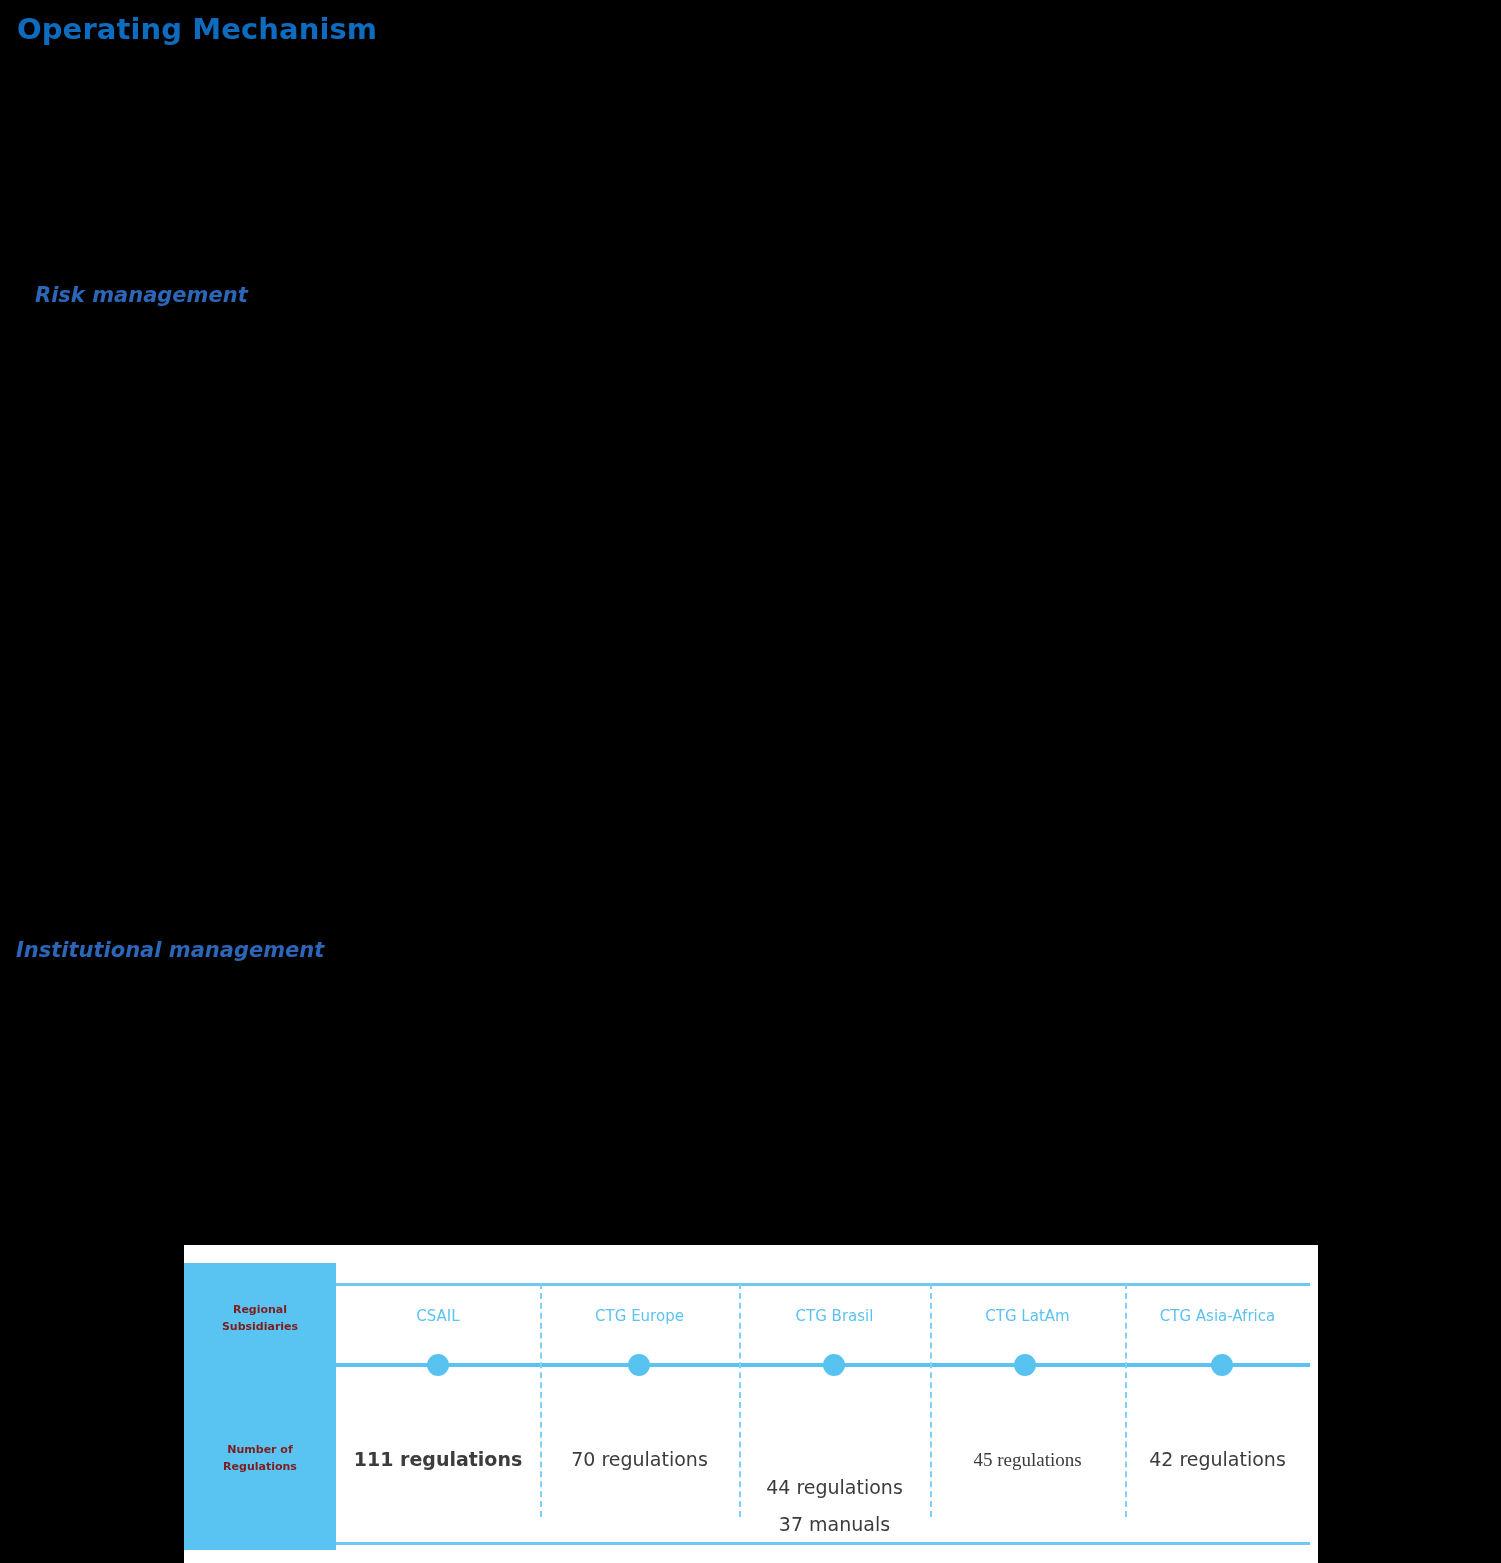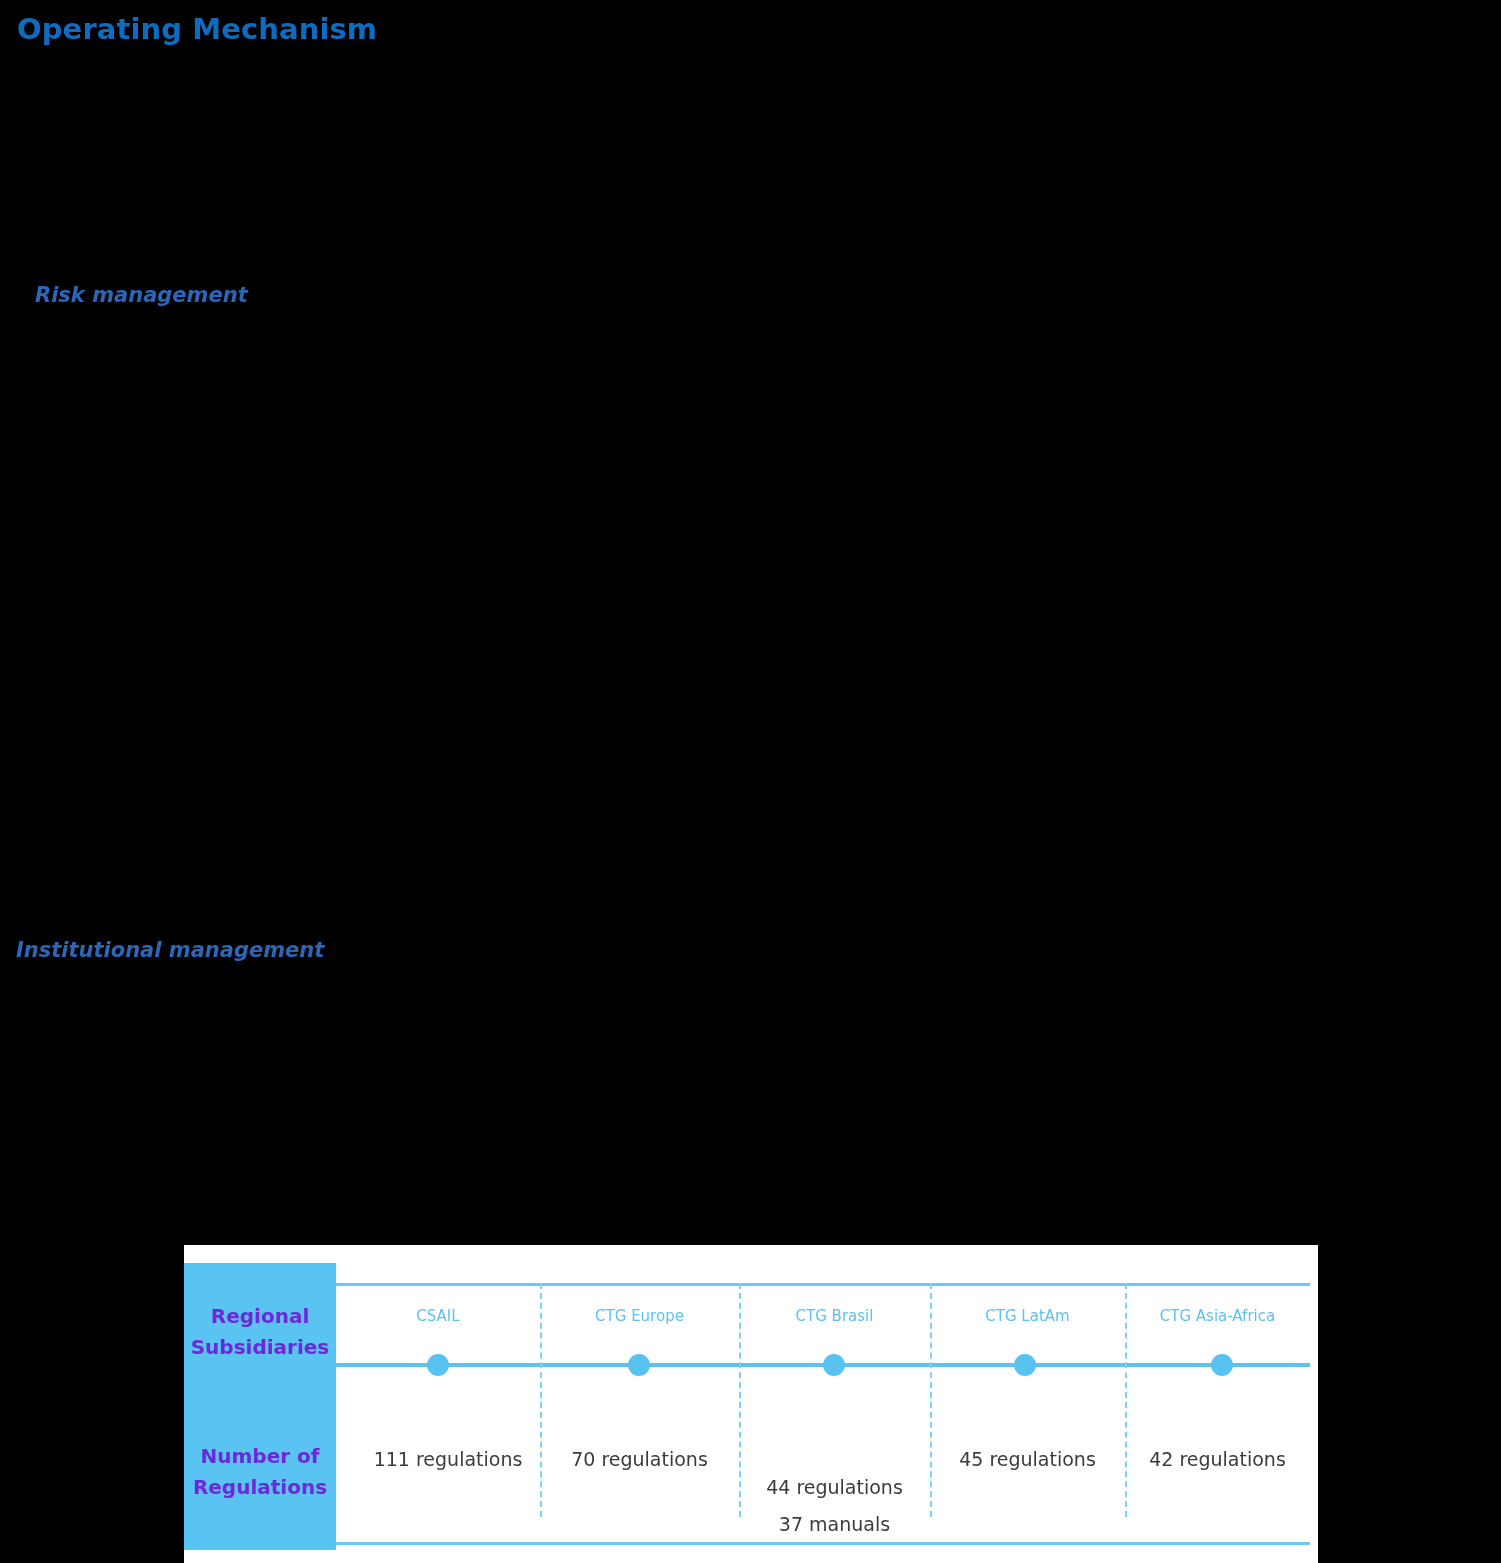--- a/index.html
+++ b/index.html
@@ -50,22 +50,22 @@
   }
 
   
   .row-label-col {
     position: absolute;
     left: 0px;
     top: 18px;
     width: 152px;
     height: 287px;
     background: #59c4f2;
-    color: #6d28d9;
-    font-size: 20px;
+    color: #7f1d1d;
+    font-size: 11px;
     font-weight: 700;
     line-height: 1.55;
     text-align: center;
   }
   .row-label {
     position: absolute;
     left: 0;
     width: 100%;
     text-align: center;
   }
@@ -167,40 +167,40 @@
     <div class="hrule" id="hrule-mid"></div>
     <div class="hrule" id="hrule-bottom"></div>
 
     <div class="vdash" style="left:204px;"></div>
     <div class="vdash" style="left:403px;"></div>
     <div class="vdash" style="left:594px;"></div>
     <div class="vdash" style="left:789px;"></div>
 
     <div class="col-header" style="left:0px;   width:204px;">CSAIL</div>
     <div class="timeline-dot" style="left:91px;"></div>
-    <div class="col-value" style="left:10px;   width:204px;">
+    <div class="col-value" style="left:0px;   width:204px;font-weight:bold;">
       <span>111 regulations</span>
     </div>
 
     <div class="col-header" style="left:204px; width:199px;">CTG Europe</div>
     <div class="timeline-dot" style="left:292px;"></div>
     <div class="col-value" style="left:204px; width:199px;">
       <span>70 regulations</span>
     </div>
 
     <div class="col-header" style="left:403px; width:191px;">CTG Brasil</div>
     <div class="timeline-dot" style="left:487px;"></div>
     <div class="col-value stacked" style="left:395px; width:207px; top:128px; height:170px;">
       <span>44 regulations</span>
       <span>37 manuals</span>
     </div>
 
     <div class="col-header" style="left:594px; width:195px;">CTG LatAm</div>
     <div class="timeline-dot" style="left:678px;"></div>
-    <div class="col-value" style="left:594px; width:195px;">
+    <div class="col-value" style="left:594px; width:195px;font-family:Liberation Serif, serif;">
       <span>45 regulations</span>
     </div>
 
     <div class="col-header" style="left:789px; width:185px;">CTG Asia-Africa</div>
     <div class="timeline-dot" style="left:875px;"></div>
     <div class="col-value" style="left:789px; width:185px;">
       <span>42 regulations</span>
     </div>
 
   </div>

